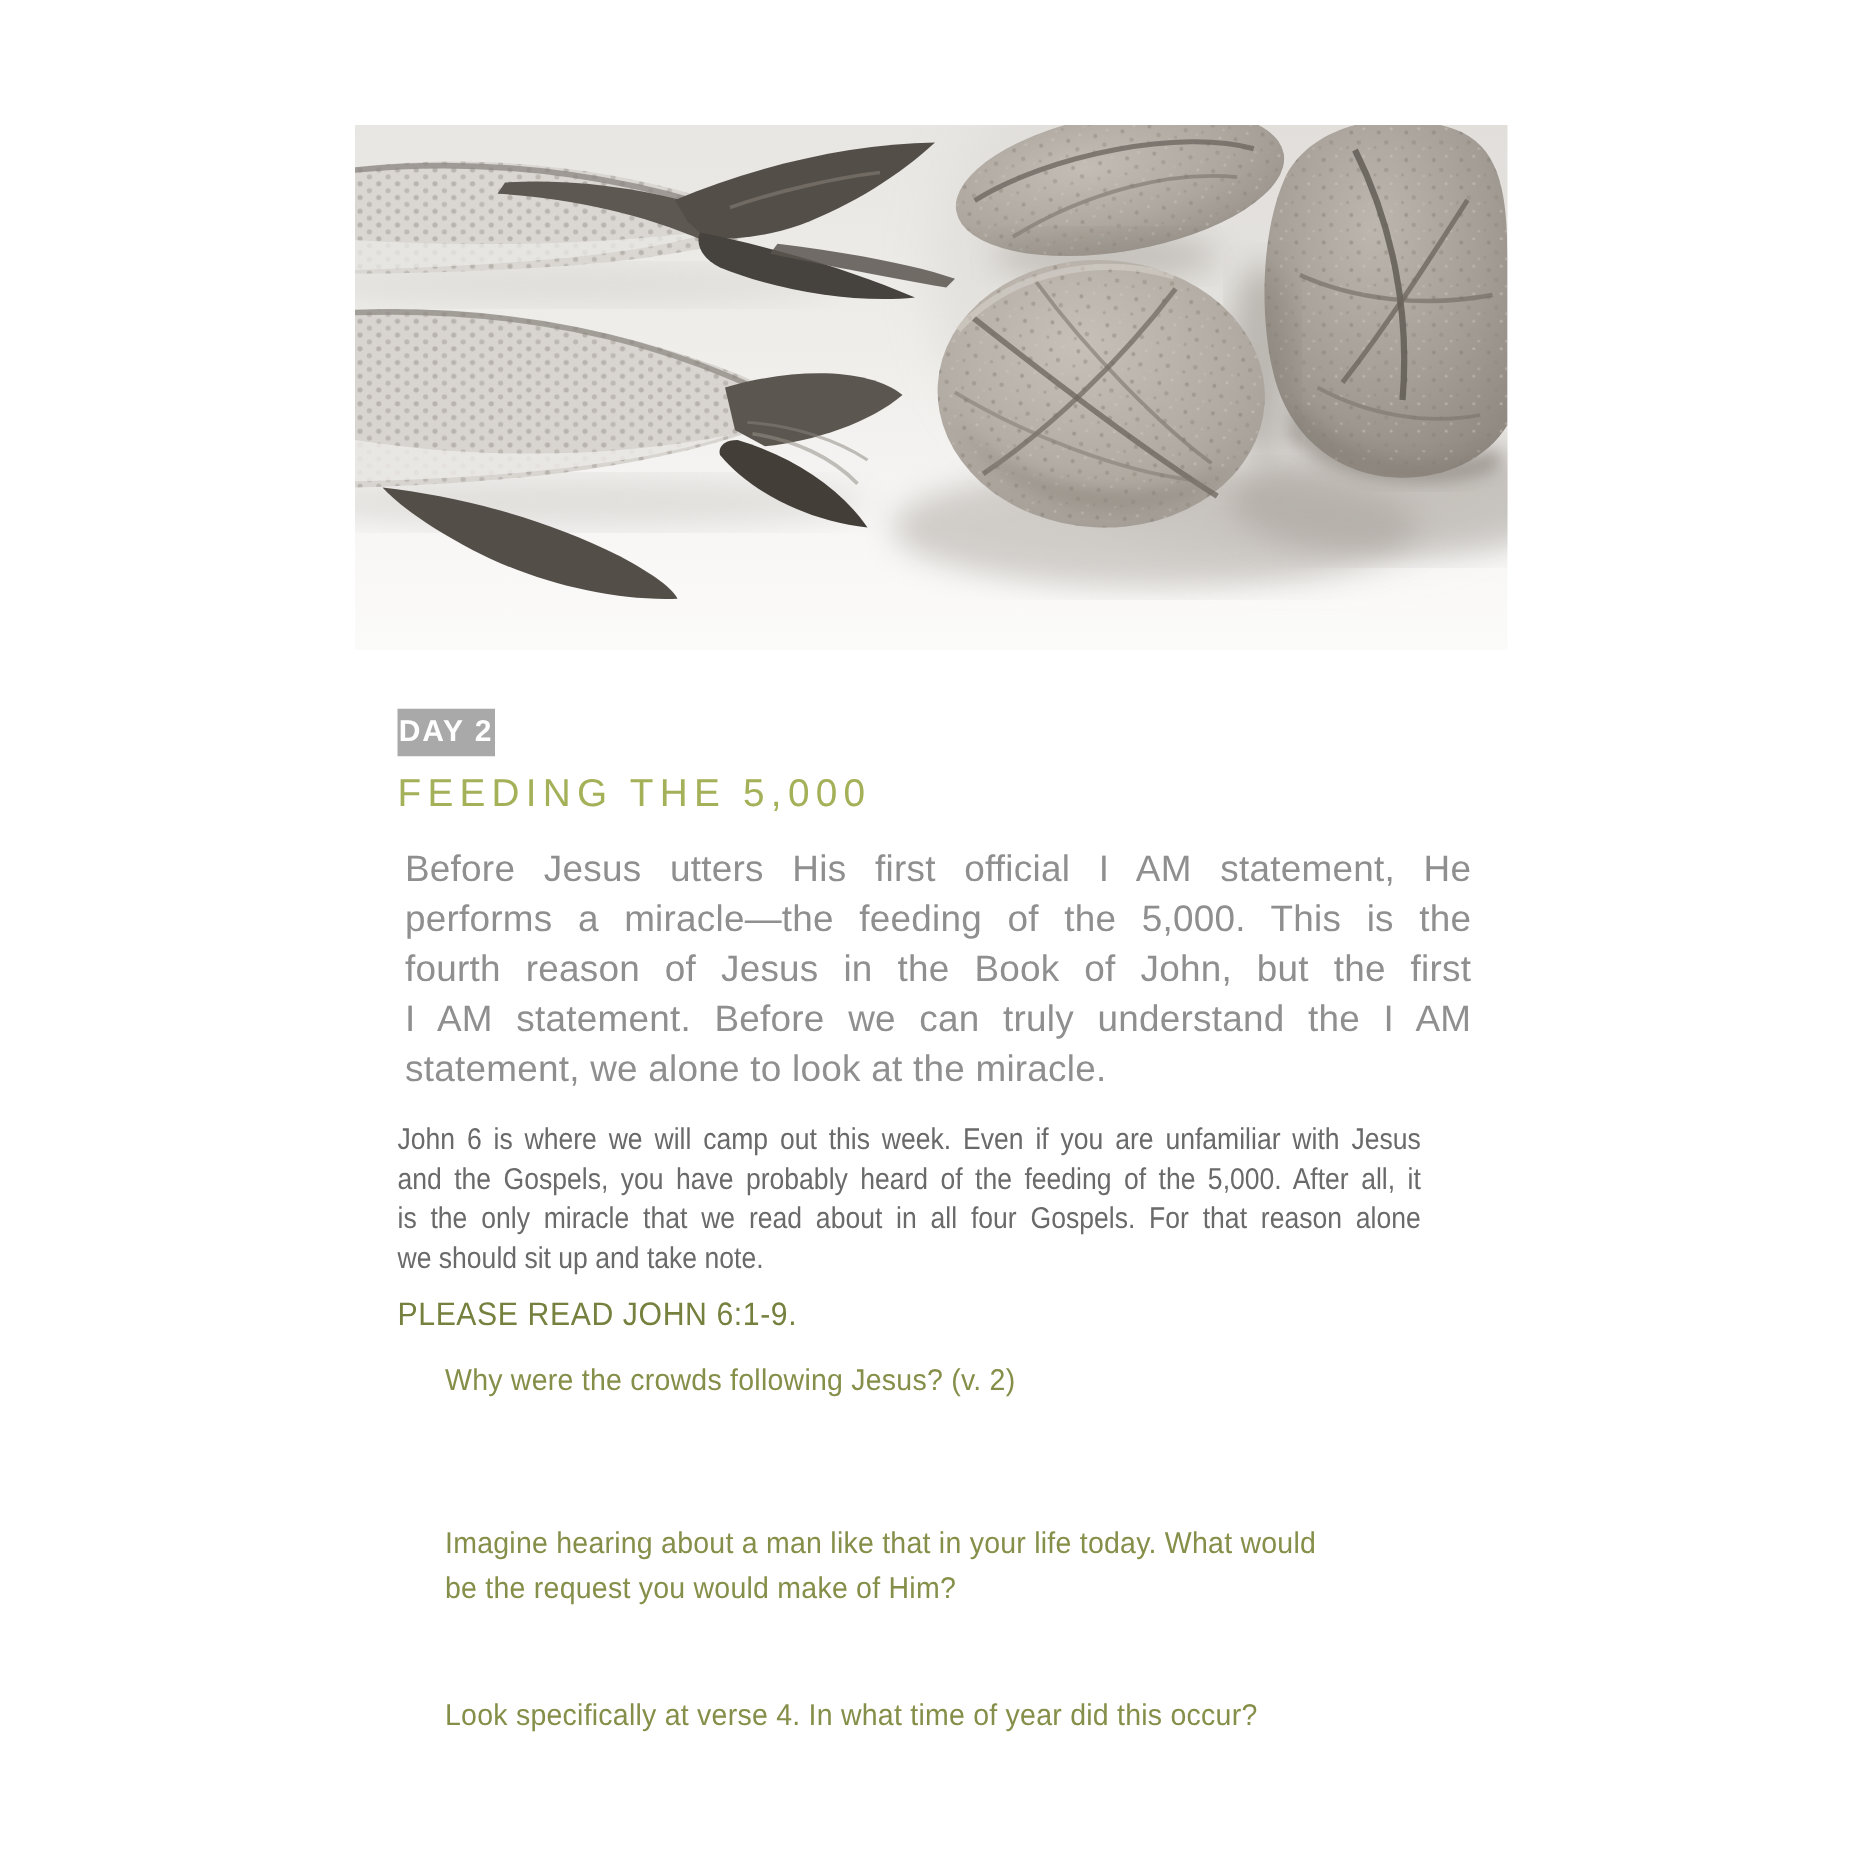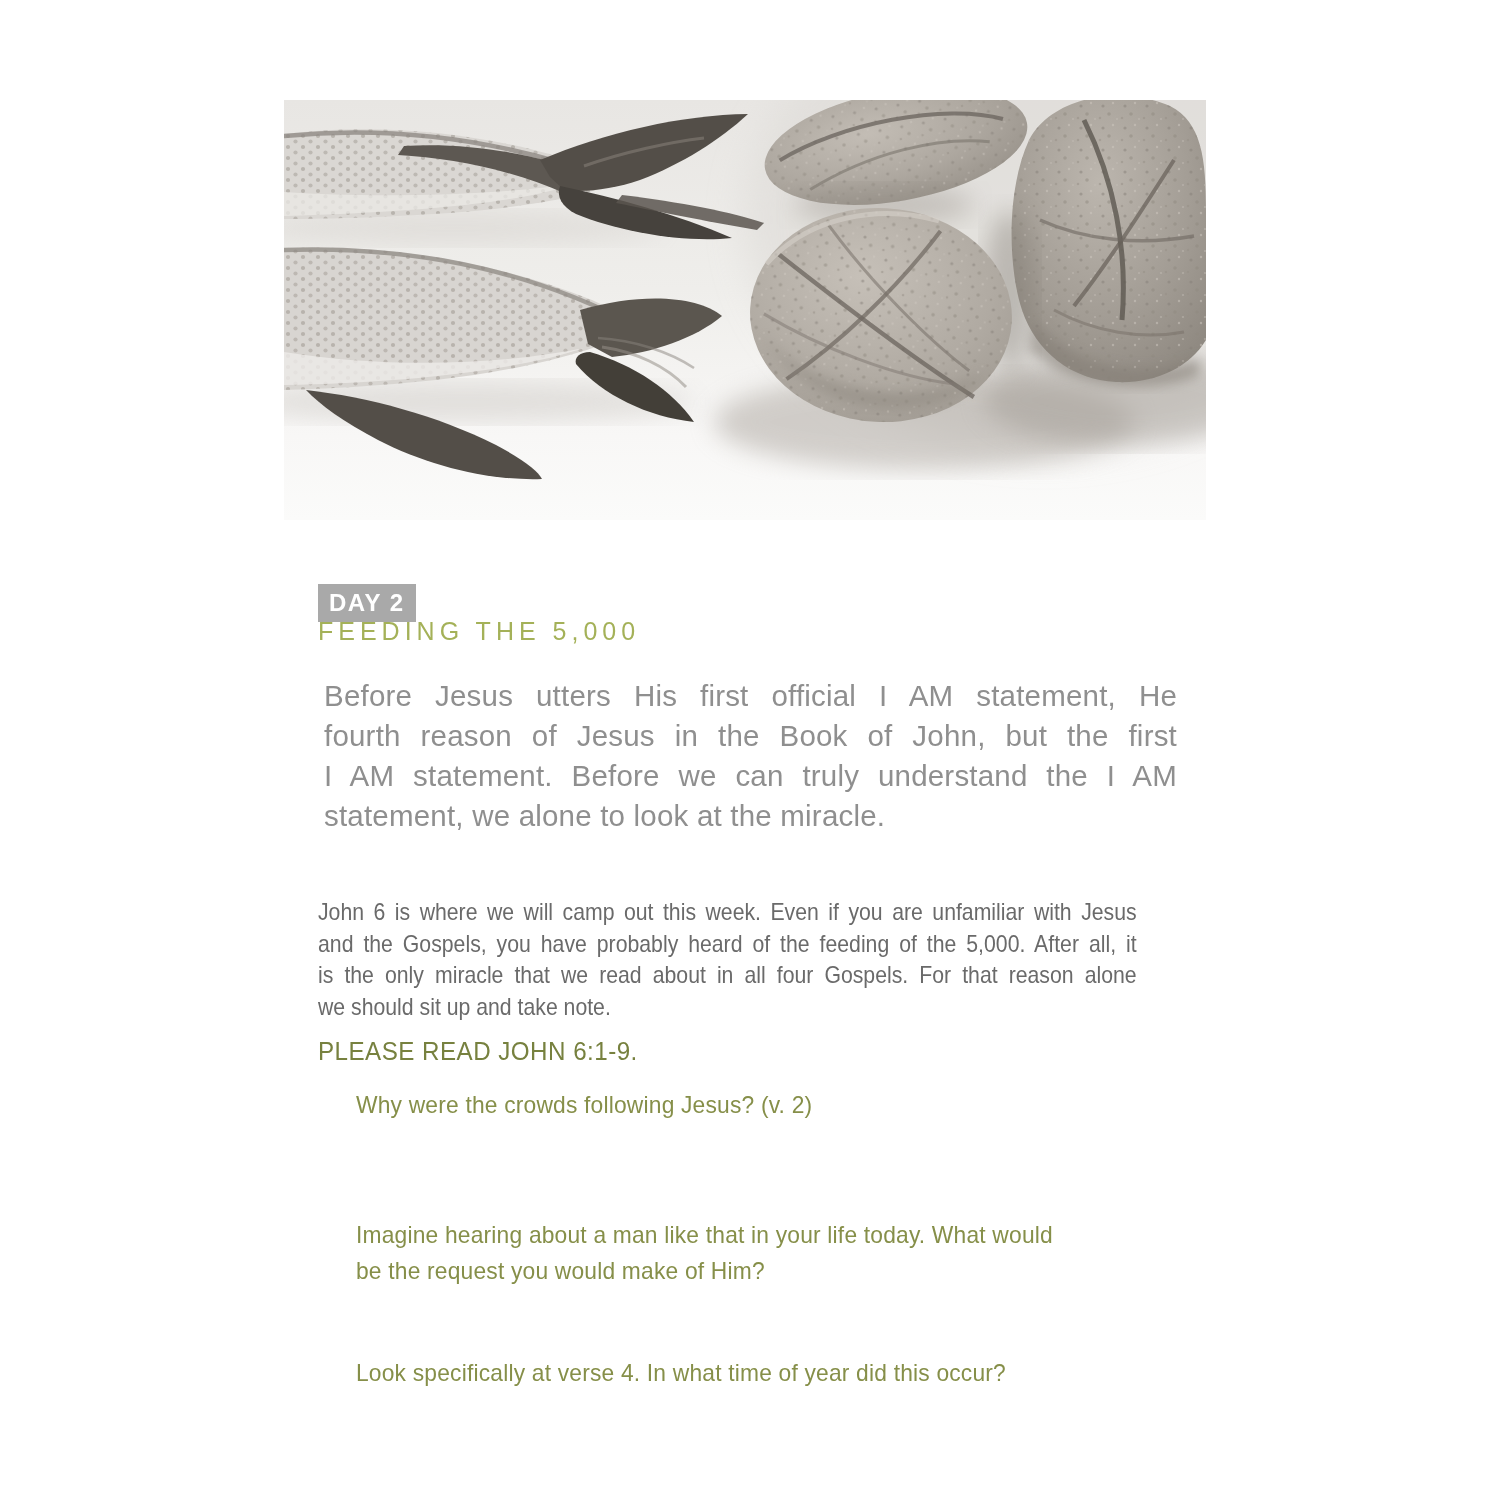--- a/index.html
+++ b/index.html
@@ -3,28 +3,28 @@
 <meta charset="utf-8">
 <style>
   html,body{margin:0;padding:0;background:#ffffff;}
   .page{
     position:relative;width:1500px;height:1500px;overflow:hidden;
     background:var(--page-bg,#ffffff);
     font-family:"Liberation Sans",sans-serif;
   }
   .photo{position:absolute;left:284px;top:100px;width:922px;height:420px;display:block;}
   .badge{
-    position:absolute;left:318px;top:584px;
+    position:absolute;left:318px;top:567px;
     background:var(--badge-bg,#a9a9a9);color:var(--badge-text,#ffffff);
     font-size:24px;font-weight:bold;letter-spacing:1.5px;line-height:38px;
-    padding:0 11px;white-space:nowrap;text-align:center;
+    padding:0 1px;white-space:nowrap;text-align:center;
   }
   .heading{
     position:absolute;left:318px;top:617px;margin:0;
-    font-size:25px;font-weight:500;letter-spacing:5px;
+    font-size:31px;font-weight:500;letter-spacing:5px;
     color:var(--heading-green,#a4b158);white-space:nowrap;
   }
   .intro{
     position:absolute;left:324px;top:676px;width:853px;
     font-size:29.5px;line-height:40px;letter-spacing:.2px;
     color:var(--intro-gray,#8f8f8f);
   }
   .jline{display:block;text-align:justify;text-align-last:justify;}
   .jline.last{text-align:left;text-align-last:auto;}
   .para2{
@@ -170,20 +170,21 @@
       <path d="M478,240 C530,296 640,310 706,266 C660,322 540,330 478,240 Z" fill="#8a847c" opacity=".5" filter="url(#b6)"></path>
     </g>
   </svg>
 
   <div class="badge">DAY 2</div>
 
   <h1 class="heading">FEEDING THE 5,000</h1>
 
   <div class="intro">
     <span class="jline">Before Jesus utters His first official I AM statement, He</span>
+    <span class="jline">performs a miracle—the feeding of the 5,000. This is the</span>
     <span class="jline">fourth reason of Jesus in the Book of John, but the first</span>
     <span class="jline">I AM statement. Before we can truly understand the I AM</span>
     <span class="jline last">statement, we alone to look at the miracle.</span>
   </div>
 
   <div class="para2">
     <span class="jline">John 6 is where we will camp out this week. Even if you are unfamiliar with Jesus</span>
     <span class="jline">and the Gospels, you have probably heard of the feeding of the 5,000. After all, it</span>
     <span class="jline">is the only miracle that we read about in all four Gospels. For that reason alone</span>
     <span class="jline last">we should sit up and take note.</span>

